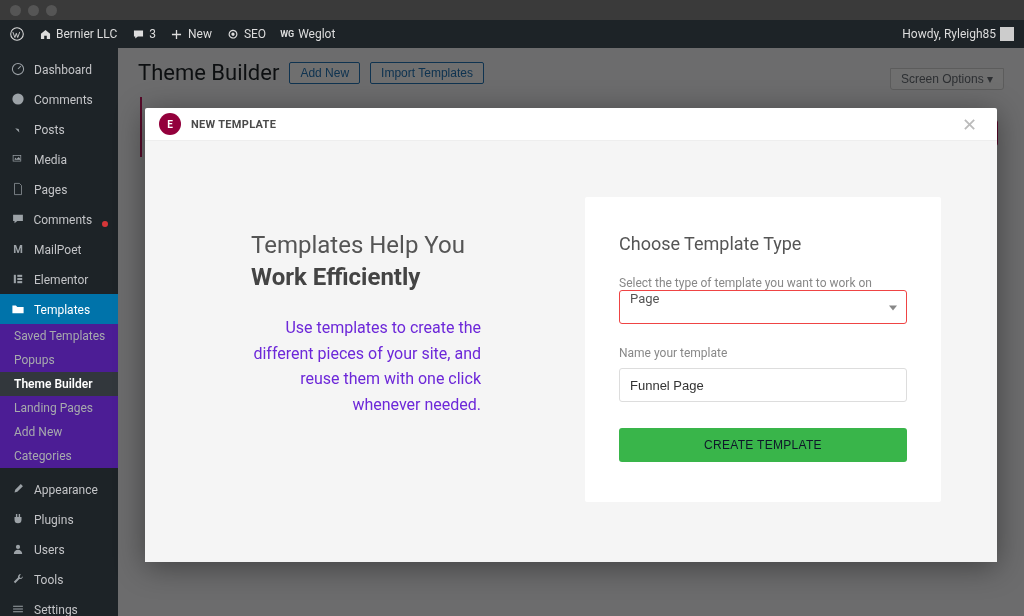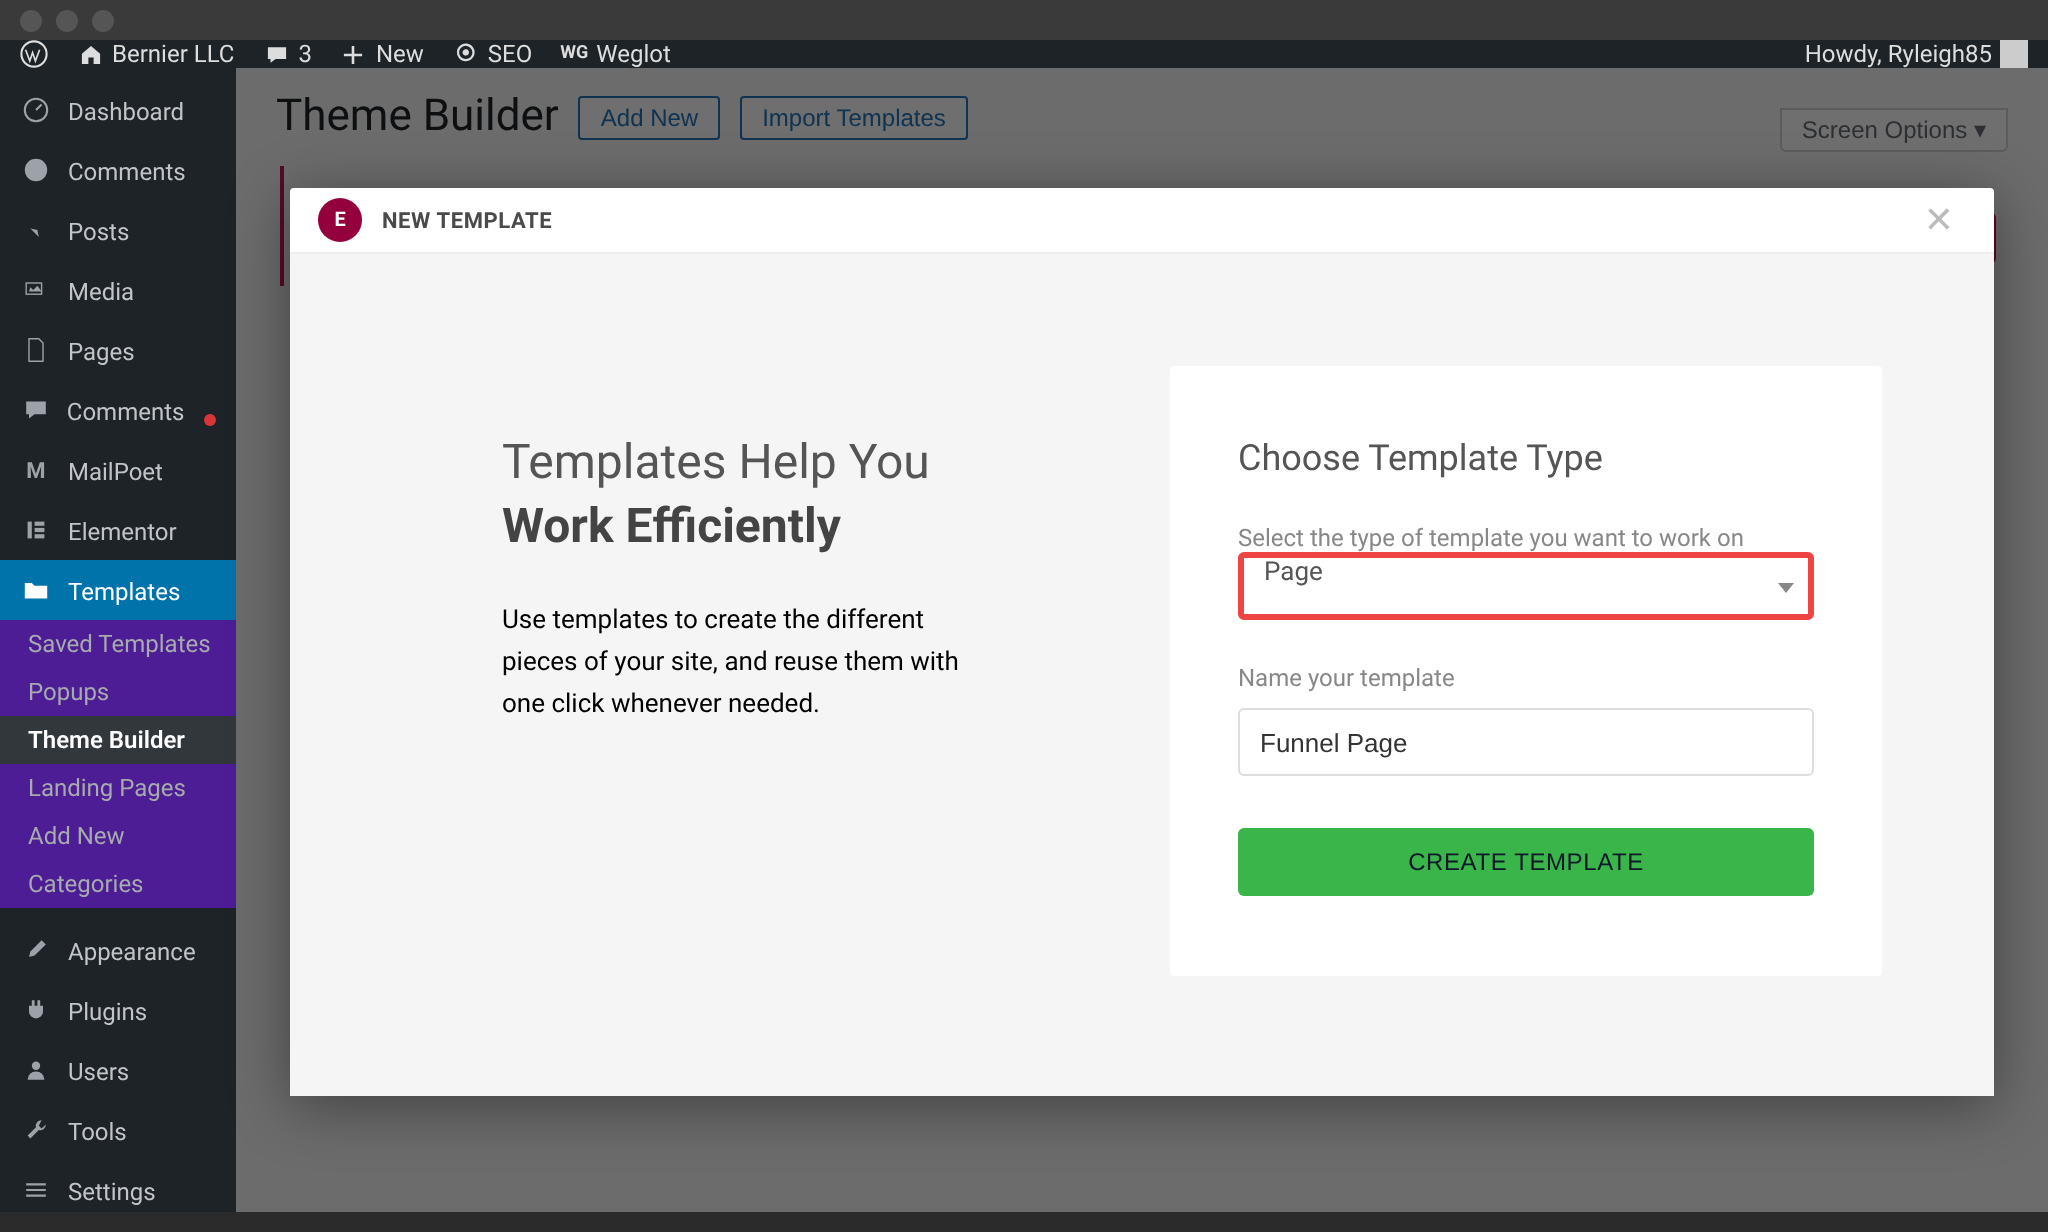--- a/index.html
+++ b/index.html
@@ -1,21 +1,21 @@
 <!DOCTYPE html>
 <html><head>
 <meta charset="utf-8">
 <style>
   * { box-sizing: border-box; margin: 0; padding: 0; }
   html, body { width: 1024px; height: 616px; font-family: -apple-system, BlinkMacSystemFont, "Segoe UI", Roboto, Helvetica, Arial, sans-serif; background:#2b2b2b; overflow:hidden; }
   
   .titlebar { height:20px; background:#3a3a3a; display:flex; align-items:center; padding-left:10px; gap:7px;}
   .tl-dot { width:11px; height:11px; border-radius:50%; background:#555; }
   
-  .adminbar { height:14px; background:#1d2327; color:#ddd; font-size:12px; display:flex; align-items:center; padding:0 10px; gap:14px;}
+  .adminbar { height:28px; background:#1d2327; color:#ddd; font-size:12px; display:flex; align-items:center; padding:0 10px; gap:14px;}
   .adminbar .ab-item { display:flex; align-items:center; gap:4px; cursor:pointer; color:#ddd;}
   .adminbar .spacer { flex:1; }
   .adminbar .avatar { width:14px; height:14px; background:#ccc; }
   .ab-icon { width:14px; height:14px; display:inline-flex; align-items:center; justify-content:center; }
   
   .wp-body { display:flex; height:calc(616px - 44px); position:relative; }
   
   .sidebar { width:118px; background:#1d2327; color:#c3c4c7; font-size:12px; display:flex; flex-direction:column; padding-top:6px;}
   .side-item { display:flex; align-items:flex-end; gap:8px; padding:7px 10px; cursor:pointer; color:#c3c4c7;}
   .side-item.current { background:#0073aa; color:#fff;}
@@ -37,25 +37,25 @@
   .overlay { position:absolute; inset:0; background:rgba(0,0,0,0.55); display:flex; align-items:flex-start; justify-content:center;}
   .modal { margin-top:60px; width:852px; height:454px; background:#fff; border-radius:2px; display:flex; flex-direction:column; box-shadow:0 5px 30px rgba(0,0,0,0.4);}
   .modal-header { height:36px; display:flex; align-items:center; padding:0 14px; border-bottom:1px solid #eee;}
   .modal-logo { width:22px; height:22px; border-radius:50%; background:#93003c; display:flex; align-items:center; justify-content:center; color:#fff; font-size:10px; font-weight:700; margin-right:10px;}
   .modal-title { font-size:11px; font-weight:700; color:#4a4a4a; letter-spacing:0.3px;}
   .modal-close { margin-left:auto; color:#bbb; font-size:18px; cursor:pointer; padding:4px 6px;}
   .modal-body { flex:1; display:flex; background:#f5f5f5;}
   .modal-left { flex:1; padding:90px 40px 0 106px; }
   .ml-head1 { font-size:24px; color:#555; font-weight:400;}
   .ml-head2 { font-size:24px; color:#444; font-weight:700; margin-top:4px;}
-  .ml-para { font-size:13px; color:#000000; margin-top:24px; line-height:1.6; max-width:230px;}
+  .ml-para { font-size:16px; color:#6d28d9; margin-top:24px; line-height:1.6; max-width:230px;text-align:right;}
   .modal-right { width:356px; background:#fff; margin:56px 56px 60px auto; padding:36px 34px 40px; border-radius:2px;}
   .mr-title { font-size:18px; color:#555; font-weight:400;}
   .mr-label { font-size:12px; color:#888; margin-top:22px; display:block;}
-  .mr-select { width:100%; margin-top:0; height:34px; border:3px solid #ef4444; border-radius:3px; padding:0 10px; font-size:13px; color:#555; background:#fff; position:relative;}
+  .mr-select { width:100%; margin-top:0; height:34px; border:1px solid #ef4444; border-radius:3px; padding:0 10px; font-size:13px; color:#555; background:#fff; position:relative;}
   .mr-select-wrap { position:relative;}
   .mr-caret { position:absolute; right:10px; top:50%; transform:translateY(-30%); border-left:4px solid transparent;border-right:4px solid transparent;border-top:5px solid #888; pointer-events:none;}
   .mr-input { width:100%; margin-top:8px; height:34px; border:1px solid #ddd; border-radius:3px; padding:0 10px; font-size:13px; color:#333;}
   .mr-btn { width:100%; margin-top:26px; height:34px; background:#39b54a; color:#0f172a; border:none; border-radius:3px; font-size:12px; font-weight:400; letter-spacing:0.3px; cursor:pointer;}
   
   svg { display:block; }
 </style>
 </head>
 <body>
 

